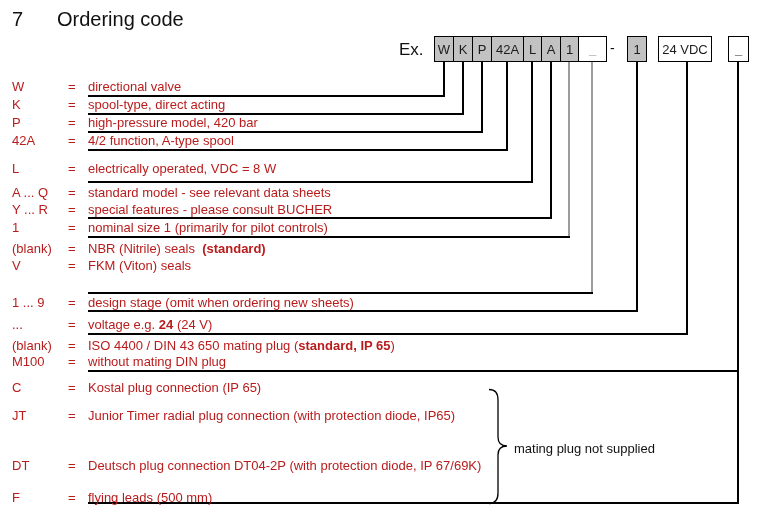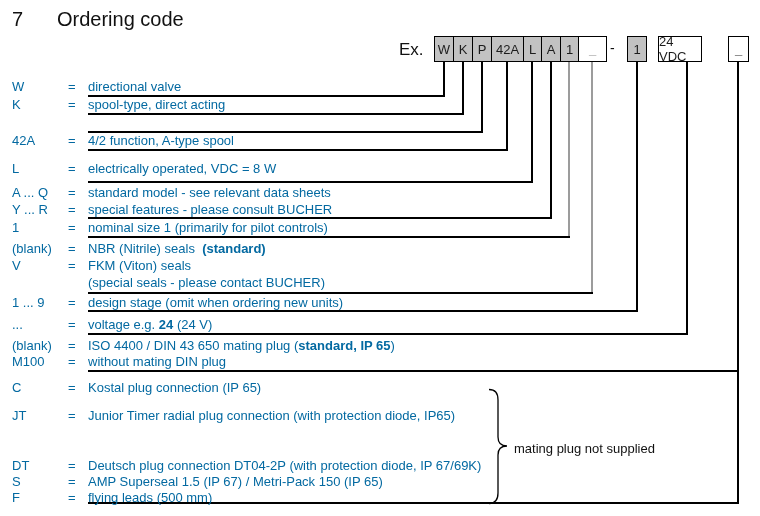--- a/index.html
+++ b/index.html
@@ -32,21 +32,21 @@
     top:36px; height:26px; border:1.5px solid #000; box-sizing:border-box;
     display:flex; align-items:center; justify-content:center;
     font-size:13px; color:#1c1c1c; background:#c2c2c2;
   }
   .sbox.white { background:#ffffff; }
   
   .vline { position:absolute; width:1.5px; background:#000; }
   .hline { position:absolute; height:1.5px; background:#000; }
   .grayline { background:#9c9c9c; width:2px; }
   
-  .row { position:absolute; left:12px; font-size:13px; line-height:15px; white-space:nowrap; color:#0369a1; }
+  .row { position:absolute; left:12px; font-size:13px; line-height:15px; white-space:nowrap; color:#b91c1c; }
   .code { display:inline-block; width:56px; }
   .eq   { display:inline-block; width:20px; }
   .b    { font-weight:bold; }
   
   .brace-svg { left:486px; top:388px; }
   .brace-note { left:514px; top:441px; font-size:13px; white-space:nowrap; }
 </style>
 </head>
 <body>
 
@@ -64,21 +64,21 @@
     <div class="cell" style="width:32px">42A</div>
     <div class="cell" style="width:18px">L</div>
     <div class="cell" style="width:19px">A</div>
     <div class="cell" style="width:18px">1</div>
     <div class="cell white muted" style="width:27px">_</div>
   </div>
 
   <div class="abs dash">-</div>
 
   <div class="abs sbox" style="left:627px;width:20px">1</div>
-  <div class="abs sbox white" style="left:658px;width:44px">24 VDC</div>
+  <div class="abs sbox white" style="left:658px;width:54px">24 VDC</div>
   <div class="abs sbox white muted" style="left:728px;width:21px">_</div>
 
   <div>
 
     <div class="vline" style="left:443px;top:62px;height:34px"></div>
     <div class="vline" style="left:462px;top:62px;height:52px"></div>
     <div class="vline" style="left:481px;top:62px;height:70px"></div>
     <div class="vline" style="left:506px;top:62px;height:88px"></div>
     <div class="vline" style="left:531px;top:62px;height:120px"></div>
     <div class="vline" style="left:550px;top:62px;height:156px"></div>
@@ -97,36 +97,35 @@
     <div class="hline" style="left:88px;top:236px;width:482px"></div>
     <div class="hline" style="left:88px;top:292px;width:505px"></div>
     <div class="hline" style="left:88px;top:310px;width:550px"></div>
     <div class="hline" style="left:88px;top:333px;width:600px"></div>
     <div class="hline" style="left:88px;top:370px;width:651px"></div>
     <div class="hline" style="left:88px;top:502px;width:651px"></div>
   </div>
 
   <div class="row" style="top:79px"><span class="code">W</span><span class="eq">=</span><span>directional valve</span><span class="b"></span><span></span></div>
   <div class="row" style="top:97px"><span class="code">K</span><span class="eq">=</span><span>spool-type, direct acting</span><span class="b"></span><span></span></div>
+  <div class="row" style="top:115px"><span class="code">P</span><span class="eq">=</span><span>high-pressure model, 420 bar</span><span class="b"></span><span></span></div>
   <div class="row" style="top:133px"><span class="code">42A</span><span class="eq">=</span><span>4/2 function, A-type spool</span><span class="b"></span><span></span></div>
   <div class="row" style="top:161px"><span class="code">L</span><span class="eq">=</span><span>electrically operated, VDC = 8 W</span><span class="b"></span><span></span></div>
   <div class="row" style="top:202px"><span class="code">Y ... R</span><span class="eq">=</span><span>special features - please consult BUCHER</span><span class="b"></span><span></span></div>
   <div class="row" style="top:185px"><span class="code">A ... Q</span><span class="eq">=</span><span>standard model - see relevant data sheets</span><span class="b"></span><span></span></div>
   <div class="row" style="top:220px"><span class="code">1</span><span class="eq">=</span><span>nominal size 1 (primarily for pilot controls)</span><span class="b"></span><span></span></div>
   <div class="row" style="top:241px"><span class="code">(blank)</span><span class="eq">=</span><span>NBR (Nitrile) seals&nbsp; </span><span class="b">(standard)</span><span></span></div>
   <div class="row" style="top:258px"><span class="code">V</span><span class="eq">=</span><span>FKM (Viton) seals</span><span class="b"></span><span></span></div>
-  <div class="row" style="top:275px"><span class="code"></span><span class="eq"></span><span>(special seals - please contact BUCHER)</span><span class="b"></span><span></span></div>
-  <div class="row" style="top:295px"><span class="code">1 ... 9</span><span class="eq">=</span><span>design stage (omit when ordering new units)</span><span class="b"></span><span></span></div>
+  <div class="row" style="top:295px"><span class="code">1 ... 9</span><span class="eq">=</span><span>design stage (omit when ordering new sheets)</span><span class="b"></span><span></span></div>
   <div class="row" style="top:317px"><span class="code">...</span><span class="eq">=</span><span>voltage e.g. </span><span class="b">24</span><span> (24 V)</span></div>
   <div class="row" style="top:338px"><span class="code">(blank)</span><span class="eq">=</span><span>ISO 4400 / DIN 43 650 mating plug (</span><span class="b">standard, IP 65</span><span>)</span></div>
   <div class="row" style="top:354px"><span class="code">M100</span><span class="eq">=</span><span>without mating DIN plug</span><span class="b"></span><span></span></div>
   <div class="row" style="top:380px"><span class="code">C</span><span class="eq">=</span><span>Kostal plug connection (IP 65)</span><span class="b"></span><span></span></div>
   <div class="row" style="top:408px"><span class="code">JT</span><span class="eq">=</span><span>Junior Timer radial plug connection (with protection diode, IP65)</span><span class="b"></span><span></span></div>
   <div class="row" style="top:458px"><span class="code">DT</span><span class="eq">=</span><span>Deutsch plug connection DT04-2P (with protection diode, IP 67/69K)</span><span class="b"></span><span></span></div>
-  <div class="row" style="top:474px"><span class="code">S</span><span class="eq">=</span><span>AMP Superseal 1.5 (IP 67) / Metri-Pack 150 (IP 65)</span><span class="b"></span><span></span></div>
   <div class="row" style="top:490px"><span class="code">F</span><span class="eq">=</span><span>flying leads (500 mm)</span><span class="b"></span><span></span></div>
 
   <svg class="abs brace-svg" width="24" height="118" viewBox="0 0 24 118">
     <path d="M3,1.5 Q12,1.5 12,12 L12,49 Q12,58 21,58 Q12,58 12,67 L12,105 Q12,115.5 3,115.5" fill="none" stroke="#000" stroke-width="1.3"></path>
   </svg>
   <div class="abs brace-note">mating plug not supplied</div>
 
 </div>
 
 </body></html>

